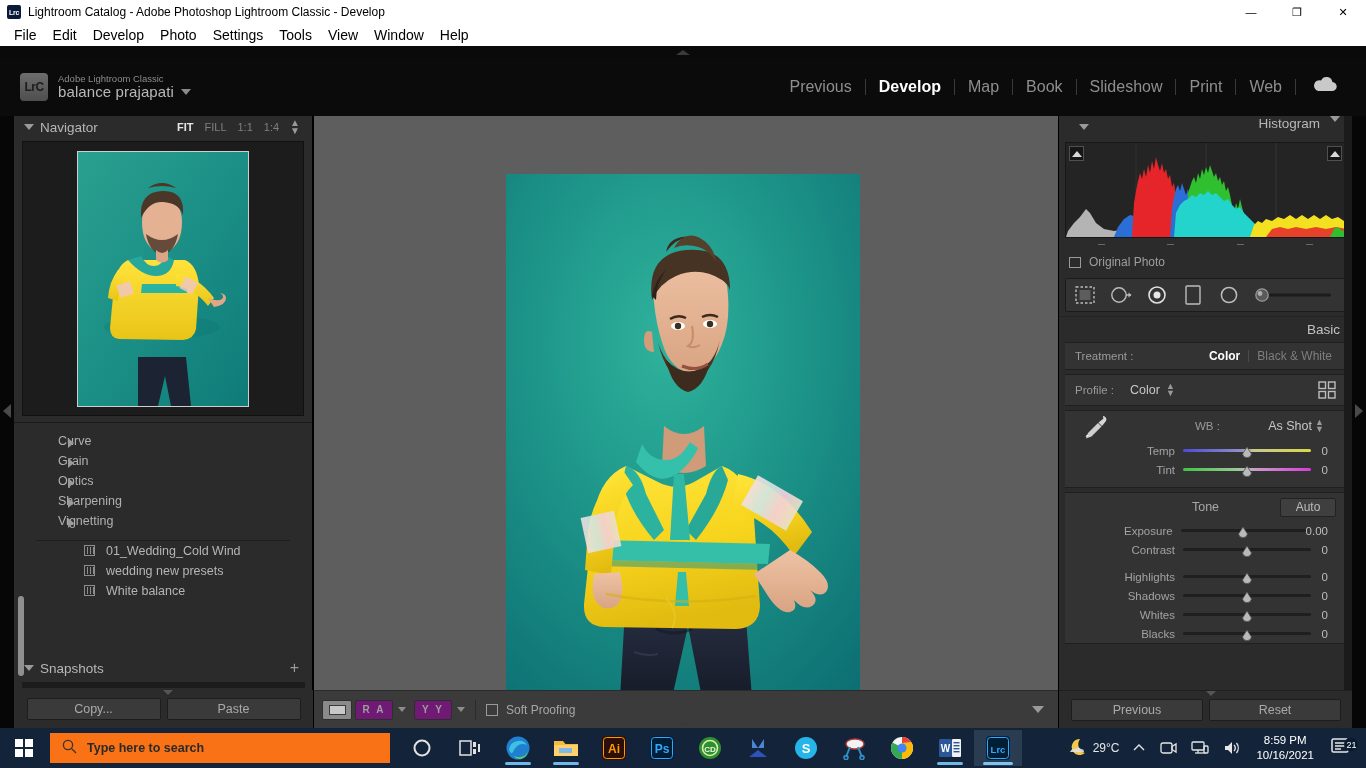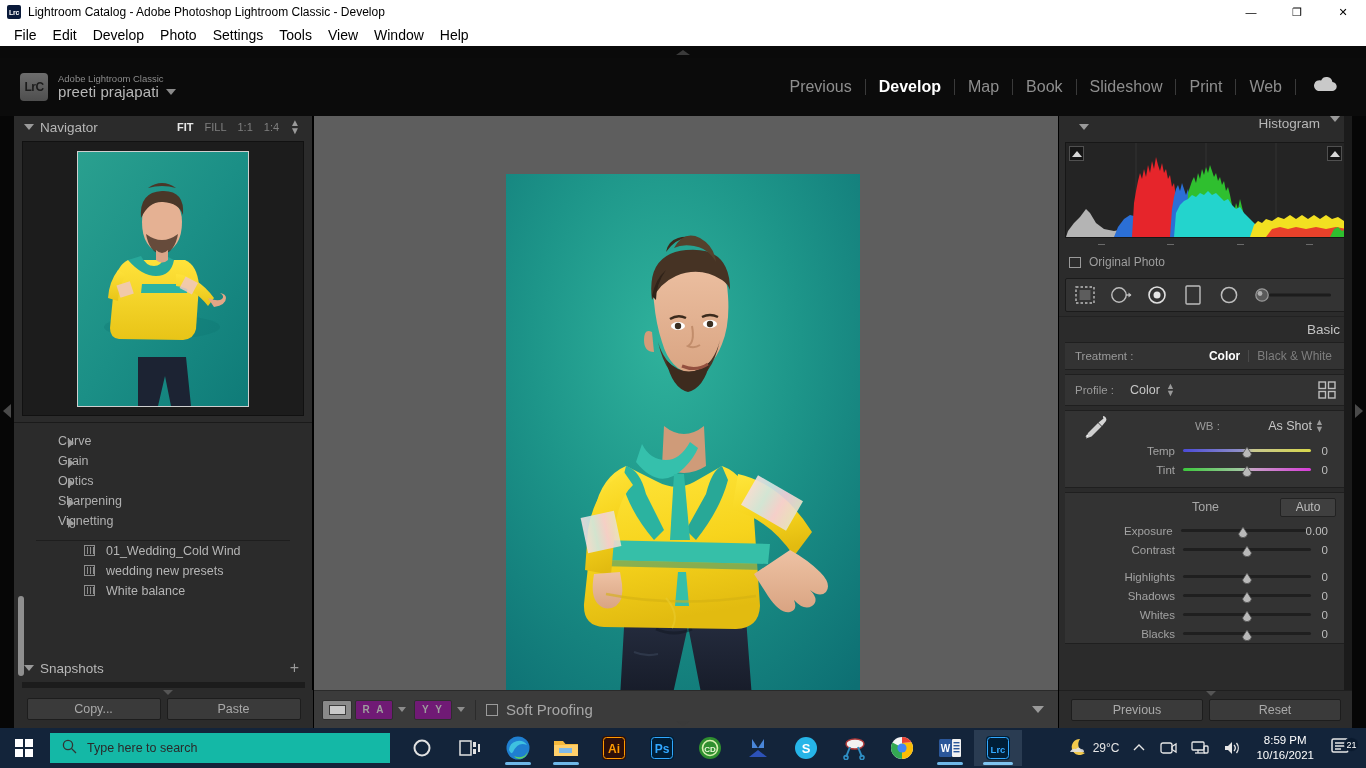--- a/index.html
+++ b/index.html
@@ -192,21 +192,21 @@
   .vbtn.active { background: #8a8a8a; }
   .vbtn .inner-rect { width: 17px; height: 10px; background: #c8c8c8; border: 1px solid #3a3a3a; }
   .vbtn.pair { min-width: 38px; letter-spacing: 2px; font-weight: bold; }
   .vcaret {
     width: 0; height: 0; border-left: 4px solid transparent;
     border-right: 4px solid transparent; border-top: 5px solid #8c8c8c;
     margin: 0 8px 0 2px;
   }
   .tool-sep { width: 1px; height: 20px; background: #2b2b2b; margin: 0 10px 0 2px; }
   .sp-check { width: 12px; height: 12px; border: 1px solid #9a9a9a; background: #3b3b3b; margin-right: 8px; }
-  .sp-label { font-size: 15px; color: #a6a6a6; }
+  .sp-label { font-size: 12px; color: #a6a6a6; }
   .tool-caret-right {
     margin-left: auto; margin-right: 14px;
     width: 0; height: 0; border-left: 6px solid transparent;
     border-right: 6px solid transparent; border-top: 7px solid #9a9a9a;
   }
 
   
   .rpanel {
     position: absolute; left: 1058px; top: 70px; width: 294px; height: 612px;
     background: #2b2b2b; border-left: 1px solid #000;
@@ -331,22 +331,22 @@
     border-right: 7px solid transparent; border-top: 5px solid #3a3a3a;
   }
 
   
   .taskbar {
     position: absolute; left: 0; top: 728px; width: 1366px; height: 40px;
     background: #13243a; display: flex; align-items: center;
   }
   .start-btn { width: 48px; height: 40px; display: flex; align-items: center; justify-content: center; }
   .tb-search {
-    width: 340px; height: 30px; background: #14b8a6; display: flex; align-items: center;
-    padding-left: 12px; margin-left: 2px;
+    width: 340px; height: 30px; background: #f97316; display: flex; align-items: center;
+    padding-left: 12px; margin-left: 2px; font-weight: bold;
   }
   .tb-search-text { font-size: 12.5px; color: #2a2a2a; margin-left: 10px; }
   .tb-apps { display: flex; align-items: center; height: 40px; margin-left: 8px; }
   .tb-app {
     width: 48px; height: 36px; display: flex; align-items: center; justify-content: center;
     position: relative;
     text-decoration: underline;
   }
   .tb-app.running::after {
     content: ""; position: absolute; bottom: 1px; left: 11px; width: 26px; height: 3px;
@@ -403,21 +403,21 @@
     <div class="lr-topstrip">
       <div class="caret-up"></div>
     </div>
 
     <div class="lr-header">
       <div class="ident">
         <div class="ident-logo">LrC</div>
         <div class="ident-text">
           <div class="ident-sub">Adobe Lightroom Classic</div>
           <div>
-            <span class="ident-name">preeti prajapati</span><span class="ident-caret"></span>
+            <span class="ident-name">balance prajapati</span><span class="ident-caret"></span>
           </div>
         </div>
       </div>
       <div class="modules">
         <div class="module">Previous</div>
         <div class="mod-sep"></div>
         <div class="module active">Develop</div>
         <div class="mod-sep"></div>
         <div class="module">Map</div>
         <div class="mod-sep"></div>

